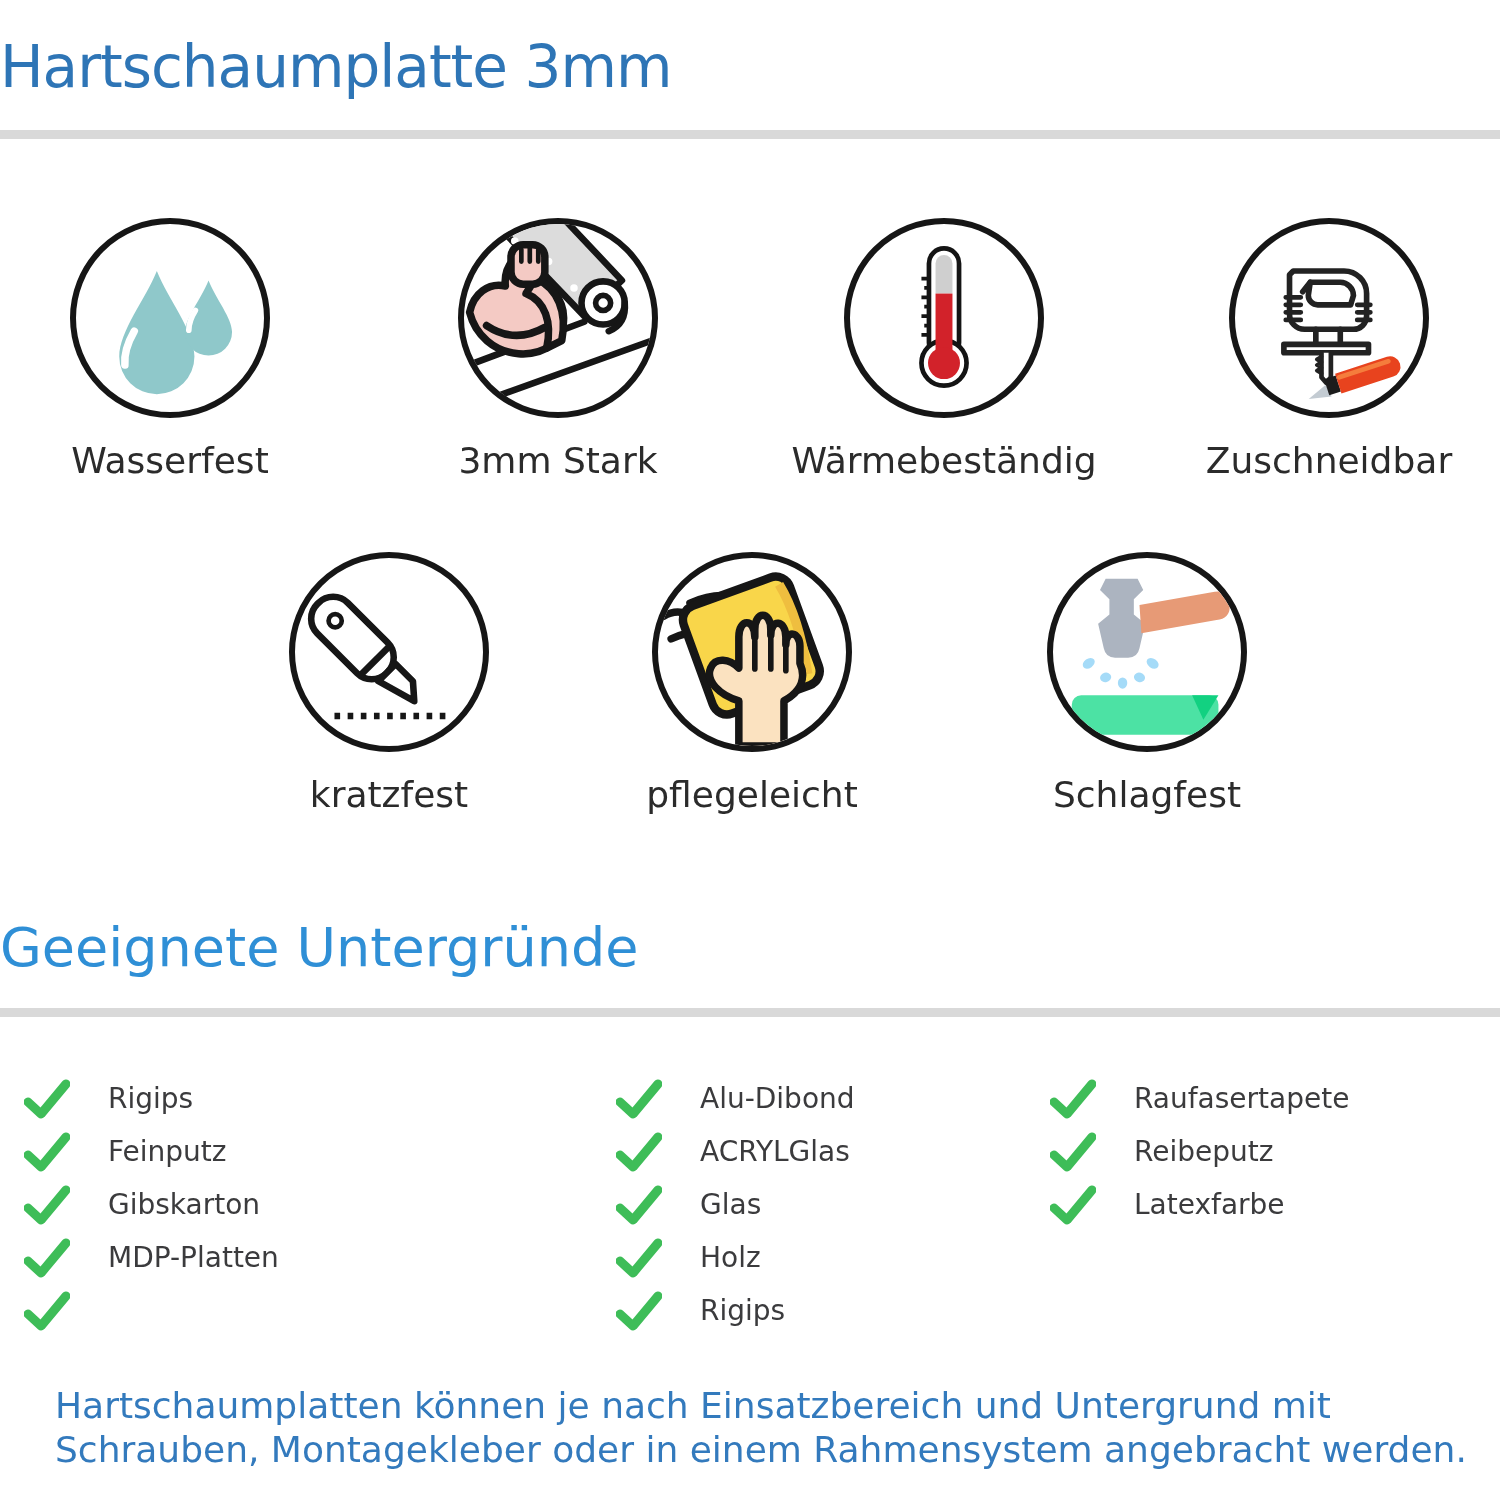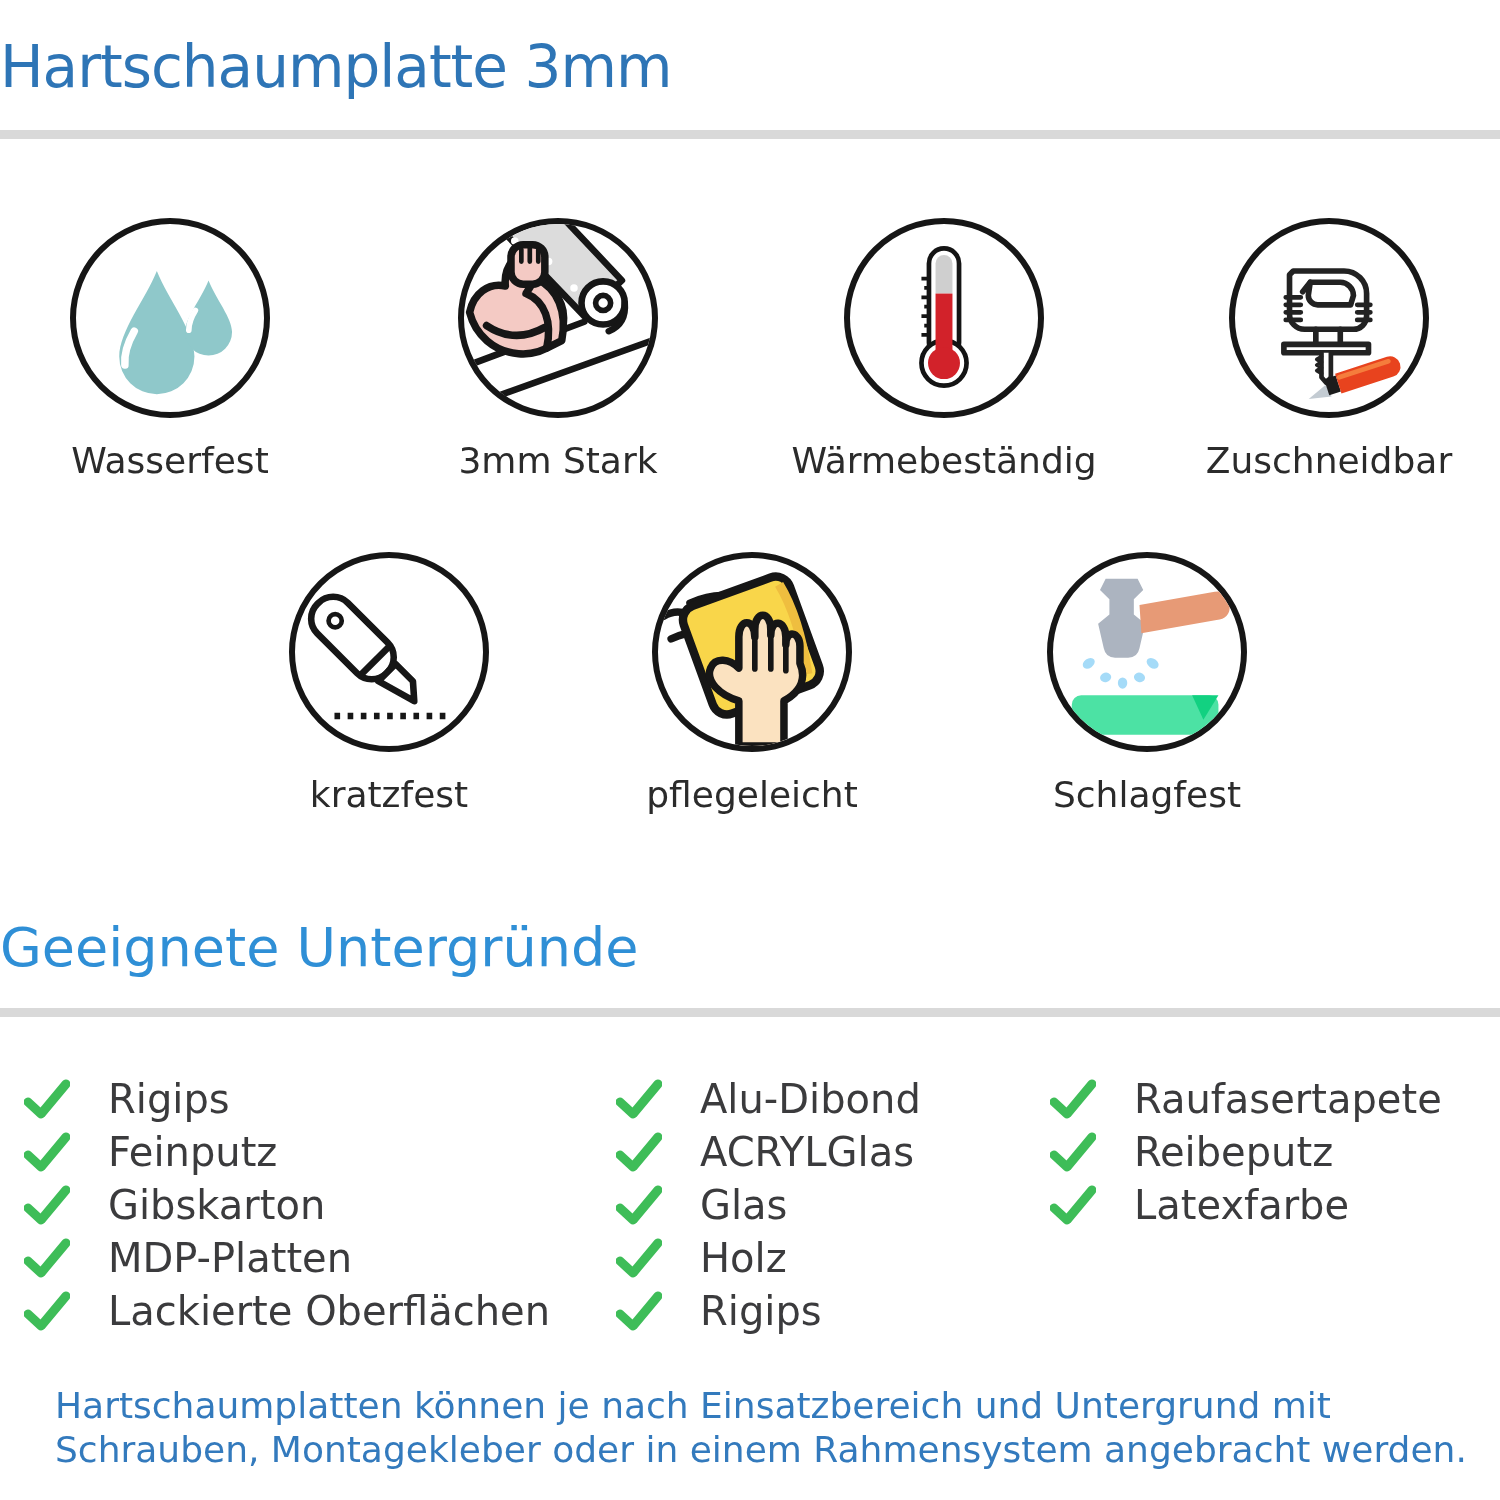--- a/index.html
+++ b/index.html
@@ -21,21 +21,21 @@
   .f1{left:-10px;top:218px;}  .f2{left:378px;top:218px;}  .f3{left:764px;top:218px;}  .f4{left:1149px;top:218px;}
   .f5{left:209px;top:552px;}  .f6{left:572px;top:552px;}  .f7{left:967px;top:552px;}
 
   .section-title{position:absolute;left:0;top:916px;width:1500px;text-align:left;
     font-size:54px;font-weight:normal;color:#2F8FD6;margin:0;}
 
   .col{position:absolute;top:1072px;}
   .col-1{left:24px;} .col-2{left:616px;} .col-3{left:1050px;}
   .check-item{display:flex;align-items:center;height:53px;}
   .check-item svg{width:46px;height:40px;flex:0 0 auto;margin-right:38px;}
-  .check-item .ctext{font-size:40px;color:#3b3b3d;white-space:nowrap;}
+  .check-item .ctext{font-size:28px;color:#3b3b3d;white-space:nowrap;}
 
   .footer{position:absolute;left:55px;top:1384px;font-size:36px;line-height:44px;color:#337ABD;}
 </style>
 </head>
 <body>
 
 <div class="stage">
 
   <h1 class="main-title">Hartschaumplatte 3mm</h1>
   <div class="divider divider-1"></div>
@@ -197,21 +197,20 @@
     <div class="check-item">
       <svg viewBox="0 0 46 40">
           <path d="M4 23 L17 35 L42 5" stroke="#3EBD58" stroke-width="9" fill="none" stroke-linecap="round" stroke-linejoin="round"></path>
         </svg>
       <span class="ctext">MDP-Platten</span>
     </div>
     <div class="check-item">
       <svg viewBox="0 0 46 40">
           <path d="M4 23 L17 35 L42 5" stroke="#3EBD58" stroke-width="9" fill="none" stroke-linecap="round" stroke-linejoin="round"></path>
         </svg>
-      <span class="ctext">Lackierte Oberflächen</span>
     </div>
   </div>
 
   <div class="col col-2">
     <div class="check-item">
       <svg viewBox="0 0 46 40">
           <path d="M4 23 L17 35 L42 5" stroke="#3EBD58" stroke-width="9" fill="none" stroke-linecap="round" stroke-linejoin="round"></path>
         </svg>
       <span class="ctext">Alu-Dibond</span>
     </div>

